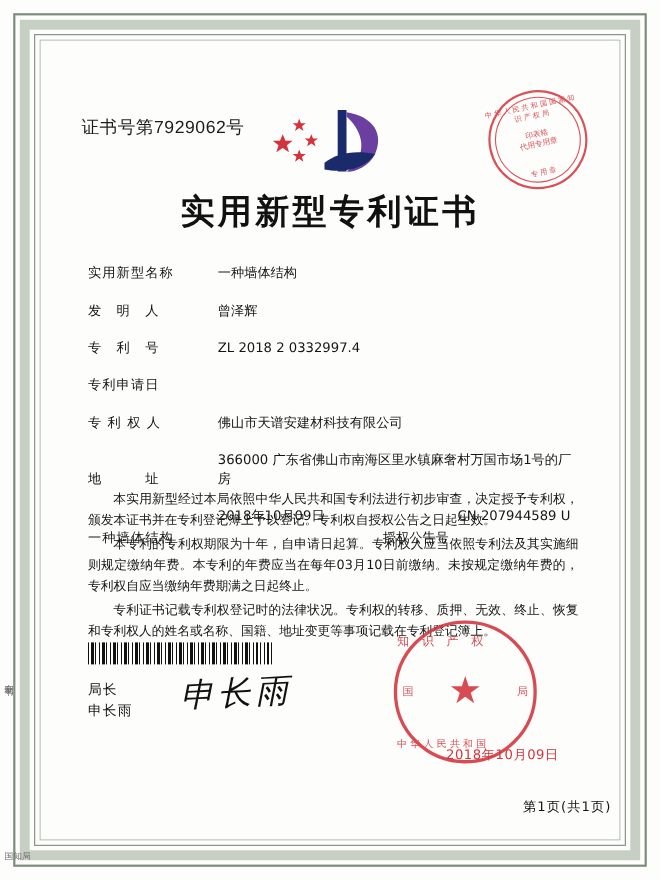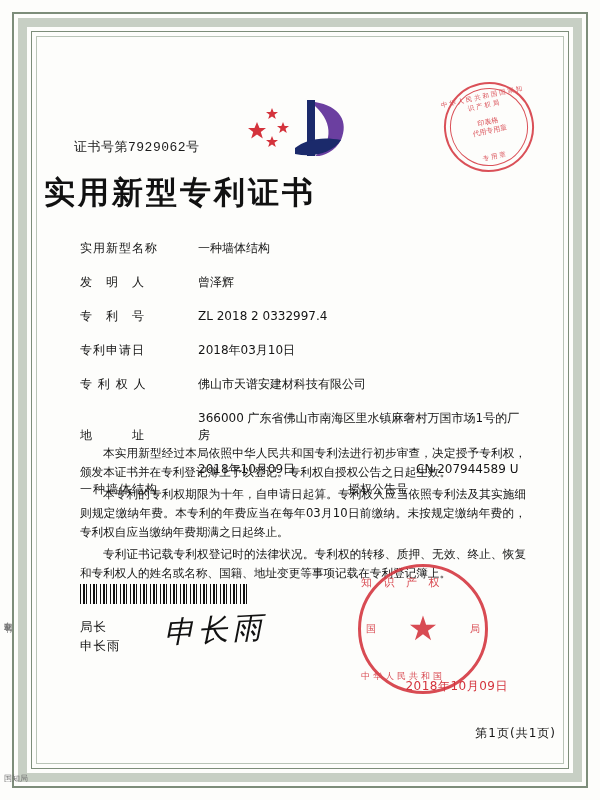--- a/index.html
+++ b/index.html
@@ -62,25 +62,24 @@
     top: 44px;
     right: 44px;
     bottom: 44px;
   }
 
   
   .cert-no {
     position: absolute;
     left: 30px;
     top: 62px;
-    font-size: 13px;
+    font-size: 16px;
     color: #1b1b1b;
     letter-spacing: .5px;
-    font-family: Liberation Mono, monospace;
-    margin-top: 32px;
+    font-family: Liberation Sans, sans-serif;
   }
 
   
   .logo {
     position: absolute;
     left: 50%;
     top: 48px;
     transform: translateX(-50%);
     width: 110px;
     height: 72px;
@@ -126,21 +125,21 @@
   }
   .seal-top .arc.top { top: 8px; }
   .seal-top .arc.bottom { bottom: 8px; }
 
   
   .title {
     position: absolute;
     left: 0;
     right: 0;
     top: 128px;
-    text-align: left;
+    text-align: center;
     font-size: 31px;
     font-weight: bold;
     letter-spacing: 3px;
     color: #111;
     font-family: "DejaVu Sans", sans-serif;
   }
 
   
   .fields {
     position: absolute;
@@ -367,21 +366,20 @@
       <div class="field-row">
         <div class="field-label">发　明　人</div>
         <div class="field-value">曾泽辉</div>
       </div>
       <div class="field-row">
         <div class="field-label">专　利　号</div>
         <div class="field-value">ZL 2018 2 0332997.4</div>
       </div>
       <div class="field-row">
         <div class="field-label">专利申请日</div>
-        <div class="field-value">2018年03月10日</div>
       </div>
       <div class="field-row">
         <div class="field-label">专 利 权 人</div>
         <div class="field-value">佛山市天谱安建材科技有限公司</div>
       </div>
       <div class="field-row">
         <div class="field-label">地　　　址</div>
         <div class="field-value">366000 广东省佛山市南海区里水镇麻奢村万国市场1号的厂房</div>
       </div>
       <div class="field-row">

